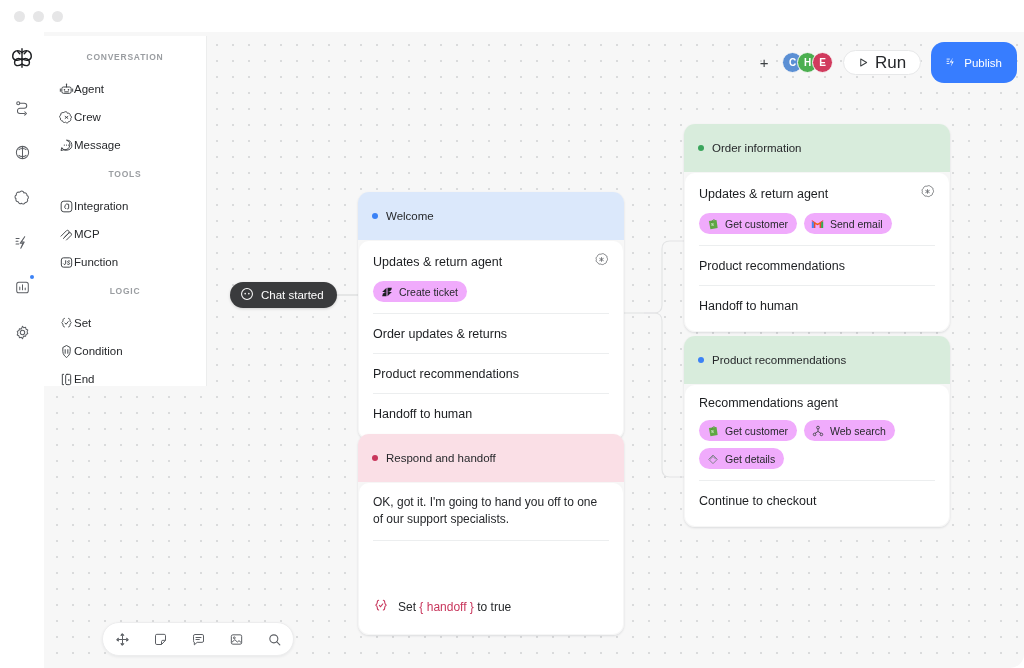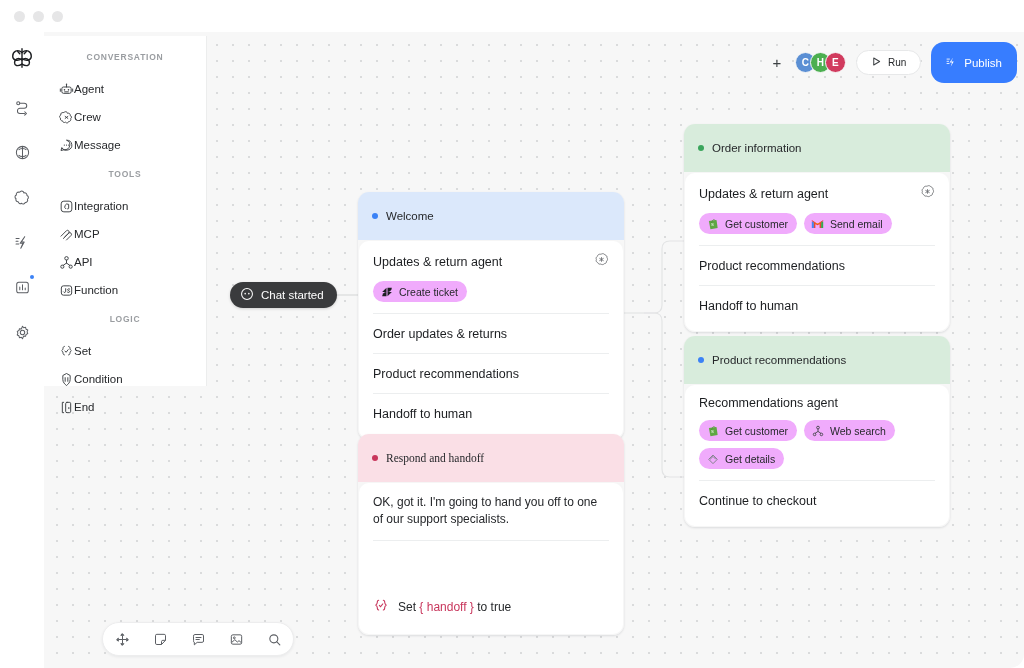--- a/index.html
+++ b/index.html
@@ -101,21 +101,21 @@
     width: 21px; height: 21px; border-radius: 50%;
     display: flex; align-items: center; justify-content: center;
     color: #fff; font-size: 10px; font-weight: 600;
     border: 1.5px solid #f7f7f7; margin-left: -6px;
   }
   .avatar:first-child { margin-left: 0; }
   .btn-run {
     display: flex; align-items: center; gap: 6px;
     height: 25px; padding: 0 14px;
     background: #fff; border: 1px solid #e7e8e9; border-radius: 13px;
-    font-size: 10px; color: #26282b; cursor: pointer;
+    font-size: 17px; color: #26282b; cursor: pointer;
   }
   .btn-publish {
     display: flex; align-items: center; gap: 6px;
     height: 41px; padding: 0 15px;
     background: #377dff; border-radius: 13px;
     font-size: 11.5px; color: #fff; font-weight: 500; cursor: pointer;
   }
 
   
   .start-pill {
@@ -387,21 +387,21 @@
             </span>
           </div>
         </div>
         <div class="node-sec">
           <span class="sec-title">Continue to checkout</span>
         </div>
       </div>
     </div>
 
     <div class="node" style="left:314px; top:402px; width:266px;">
-      <div class="node-head" style="background:#fadfe6;font-family:Liberation Serif, serif;">
+      <div class="node-head" style="background:#fadfe6;">
         <span class="head-dot" style="background:#c8365c"></span>
         <span>Respond and handoff</span>
       </div>
       <div class="node-body">
         <div class="node-sec">
           <div class="sec-msg">OK, got it. I'm going to hand you off to one of our support specialists.</div>
         </div>
         <div class="node-sec">
           <div class="set-row">
             <span>
@@ -570,31 +570,20 @@
       <span class="sb-ico">
         <svg width="15" height="15" viewBox="0 0 18 18" fill="none" stroke="#3c4043" stroke-width="1.1" stroke-linejoin="round" stroke-linecap="round">
           <path d="M2.4 11 L9 4.4 a2 2 0 0 1 2.8 2.8 L6.8 12"></path>
           <path d="M5.2 13.8 L11.8 7.2 a2 2 0 0 1 2.8 2.8 L9 15.6"></path>
         </svg>
       </span>
       <span class="sb-label">MCP</span>
     </div>
     <div class="sb-item">
       <span class="sb-ico">
-        <svg width="15" height="15" viewBox="0 0 18 18" fill="none" stroke="#3c4043" stroke-width="1.15">
-          <circle cx="9" cy="4" r="2.1"></circle>
-          <circle cx="4" cy="14" r="1.9"></circle>
-          <circle cx="14" cy="14" r="1.9"></circle>
-          <path d="M9 6.1 V9.6 M9 9.6 L4.9 12.6 M9 9.6 L13.1 12.6" stroke-linecap="round"></path>
-        </svg>
-      </span>
-      <span class="sb-label">API</span>
-    </div>
-    <div class="sb-item">
-      <span class="sb-ico">
         <svg width="15" height="15" viewBox="0 0 18 18" fill="none" stroke="#3c4043" stroke-width="1.15" stroke-linejoin="round">
           <rect x="2.8" y="3.4" width="12.4" height="11.2" rx="2.6"></rect>
           <path d="M8 6.8 V10 a1.4 1.4 0 0 1 -2.6 .7" stroke-linecap="round"></path>
           <path d="M12.8 7.3 a1.5 1.2 0 0 0 -2.5 .8 c0 1.4 2.5 .8 2.5 2.2 a1.5 1.2 0 0 1 -2.6 .7" stroke-linecap="round"></path>
         </svg>
       </span>
       <span class="sb-label">Function</span>
     </div>
 
     <div class="sb-group-head">

